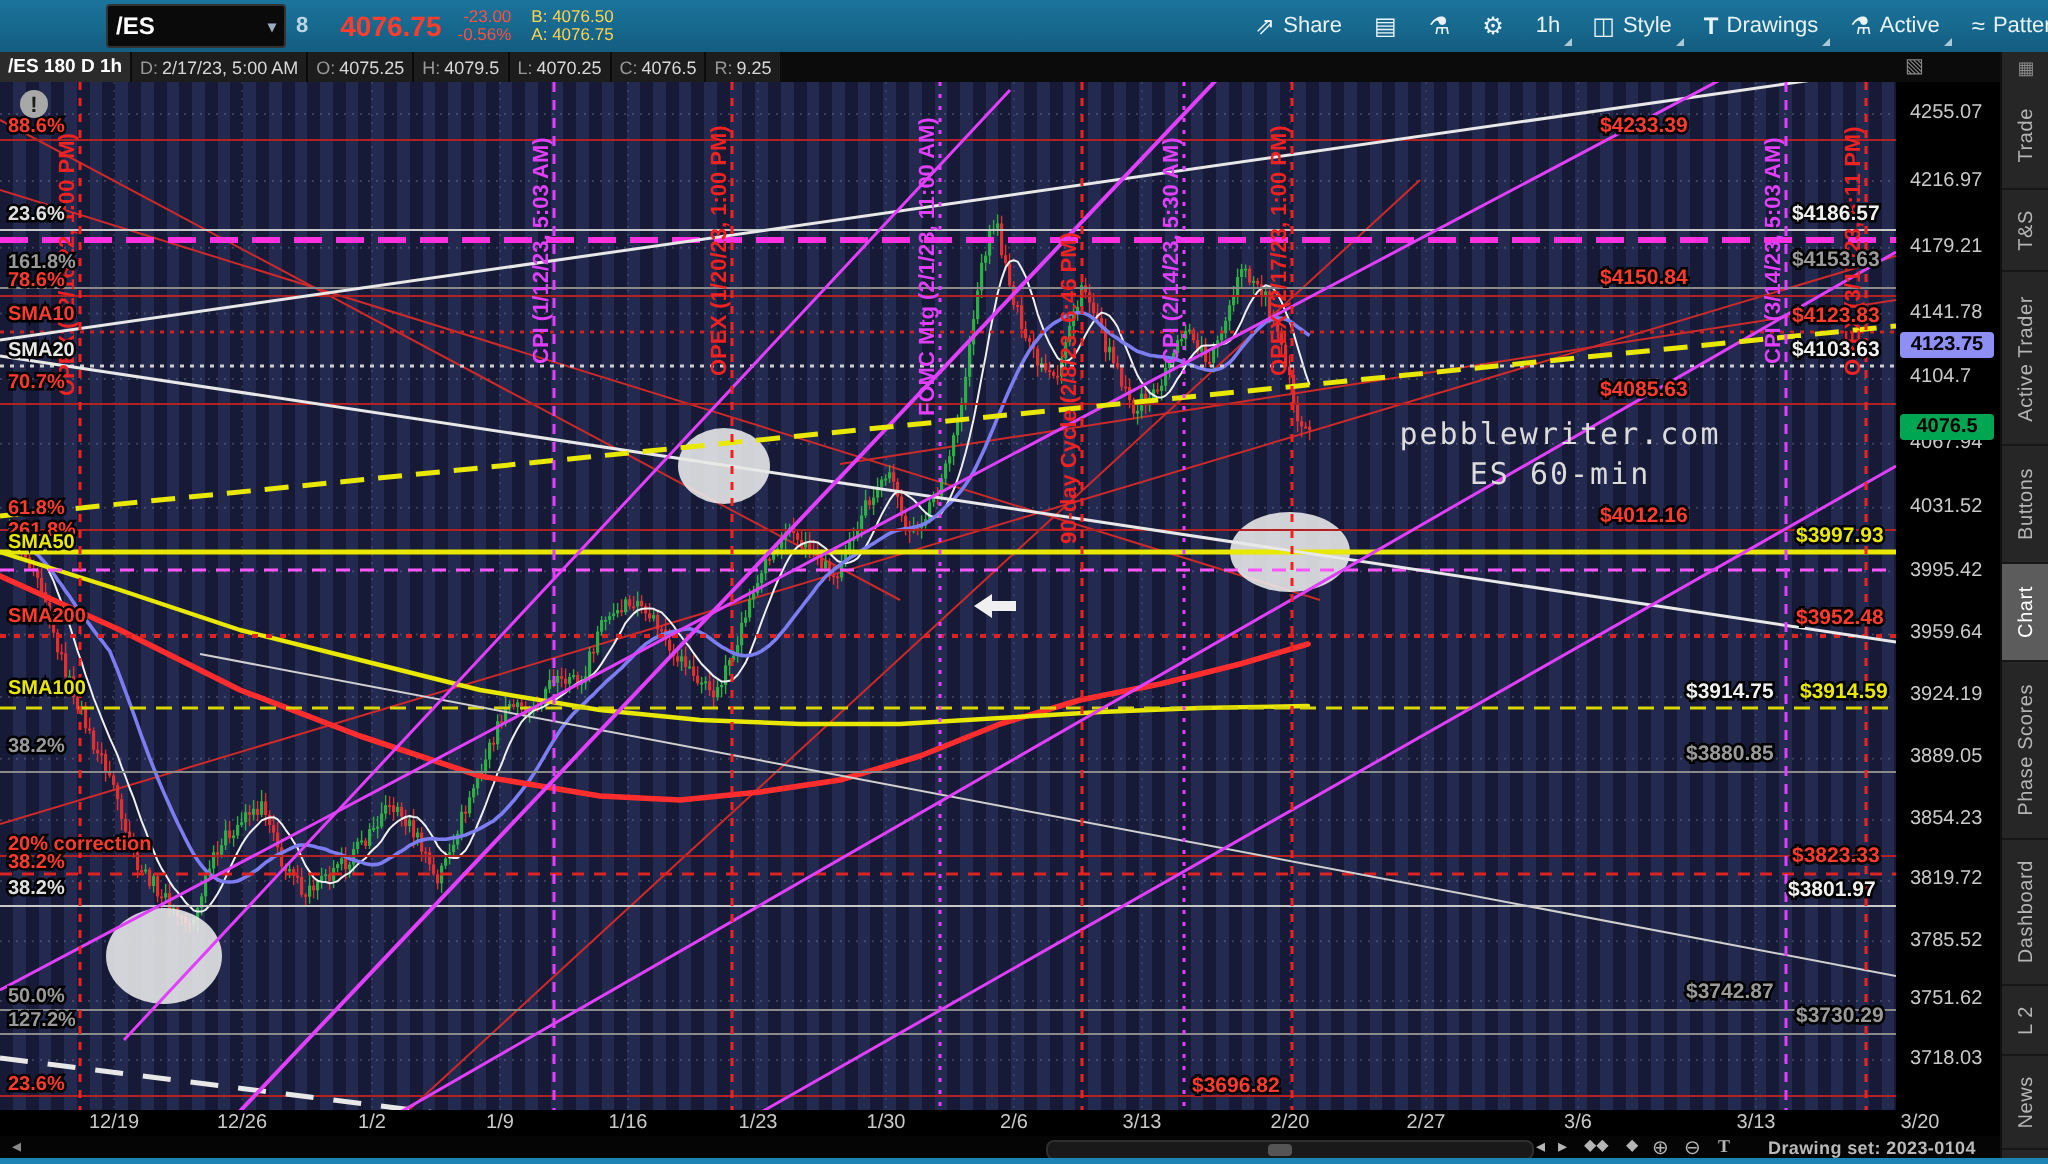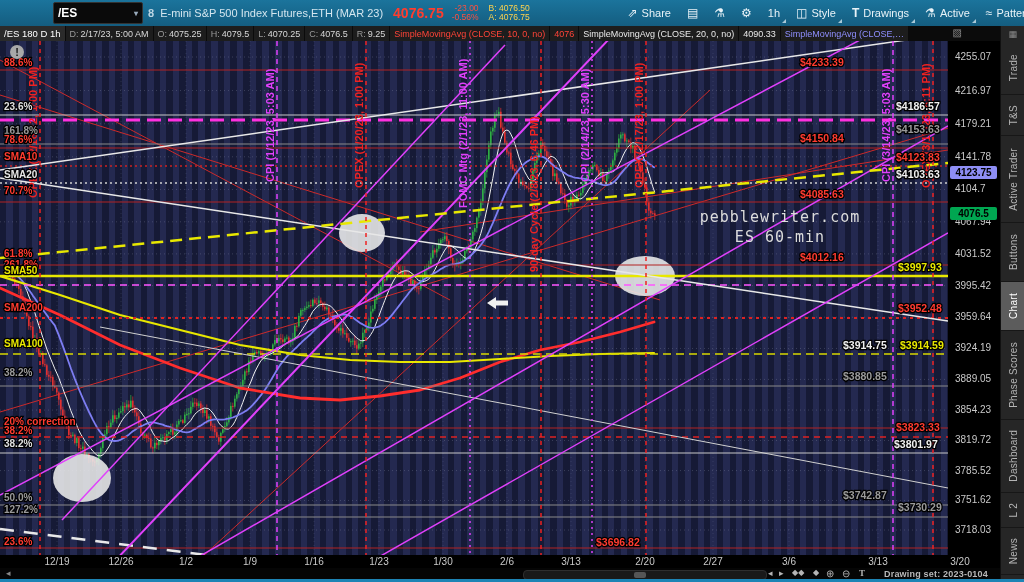--- a/index.html
+++ b/index.html
@@ -20,21 +20,21 @@
   .tbtn{position:relative;display:flex;align-items:center;gap:4px;padding:0 8px;height:26px;cursor:pointer;white-space:nowrap;}
   .tbtn .ic{font-size:12px;}
   .tbtn.dd::after{content:"";position:absolute;right:2px;bottom:3px;border-left:4px solid transparent;border-bottom:4px solid #a9c9d8;}
   .menubtn{font-size:13px;padding:0 8px;margin-left:2px;}
 
   
   .chdr{position:absolute;left:0;top:26px;width:1000px;height:15px;background:#0b0b0b;display:flex;align-items:stretch;
         font-size:9px;white-space:nowrap;overflow:hidden;}
   .seg{display:flex;align-items:center;background:#1d1d1d;margin-right:1px;padding:0 4px;color:#d8d8d8;}
   .seg .lb{color:#999;margin-right:2px;}
-  .seg.sym{background:#2b2b2b;color:#fff;font-weight:normal;font-size:9.5px;}
+  .seg.sym{background:#2b2b2b;color:#fff;font-weight:bold;font-size:9.5px;}
   .hdr-ic{position:absolute;right:62px;top:27px;color:#888;font-size:10px;}
 
   
   .plot{position:absolute;left:0;top:41px;width:948px;height:514px;
         background:repeating-linear-gradient(90deg,#161a36 0px,#161a36 6.5px,#242950 6.5px,#242950 12.8px);}
   .plot svg{position:absolute;left:0;top:0;}
 
   
   .paxis{position:absolute;left:948px;top:41px;width:52px;height:514px;background:#000;}
   .ptick{position:absolute;left:7px;color:#c9c9c9;font-size:10px;}
@@ -67,21 +67,20 @@
 <body>
 
 <div class="app">
 
   <div class="toolbar">
     <div class="symbox">
       <span>/ES</span>
       <span class="caret">▾</span>
     </div>
     <span class="linkicon">8</span>
-    <span class="desc">E-mini S&amp;P 500 Index Futures,ETH (MAR 23)</span>
     <span class="last">4076.75</span>
     <span class="chgstack">
       <span>-23.00</span>
       <span>-0.56%</span>
     </span>
     <span class="bastack">
       <span><span>B:</span> <span>4076.50</span></span>
       <span><span>A:</span> <span>4076.75</span></span>
     </span>
     <span style="flex:1"></span>
@@ -142,27 +141,20 @@
           <span>4070.25</span>
         </span>
         <span class="seg">
           <span class="lb">C:</span>
           <span>4076.5</span>
         </span>
         <span class="seg">
           <span class="lb">R:</span>
           <span>9.25</span>
         </span>
-      </span>
-    <span style="display:flex">
-        <span class="seg" style="color: rgb(255, 68, 56);">SimpleMovingAvg (CLOSE, 10, 0, no)</span>
-        <span class="seg" style="color: rgb(255, 68, 56);">4076</span>
-        <span class="seg" style="color: rgb(232, 232, 232);">SimpleMovingAvg (CLOSE, 20, 0, no)</span>
-        <span class="seg" style="color: rgb(232, 232, 232);">4090.33</span>
-        <span class="seg" style="color: rgb(143, 143, 255);">SimpleMovingAvg (CLOSE,…</span>
       </span>
   </div>
   <span class="hdr-ic">▧</span>
 
   <div class="plot">
     <svg width="948" height="514" viewBox="0 41 948 514">
         <g>
           <line x1="0" x2="948" y1="57" y2="57" stroke="rgba(170,175,200,0.25)" stroke-width="1" stroke-dasharray="1,3"></line>
           <line x1="0" x2="948" y1="90.55847999999952" y2="90.55847999999952" stroke="rgba(170,175,200,0.25)" stroke-width="1" stroke-dasharray="1,3"></line>
           <line x1="0" x2="948" y1="123.81748799999971" y2="123.81748799999971" stroke="rgba(170,175,200,0.25)" stroke-width="1" stroke-dasharray="1,3"></line>

